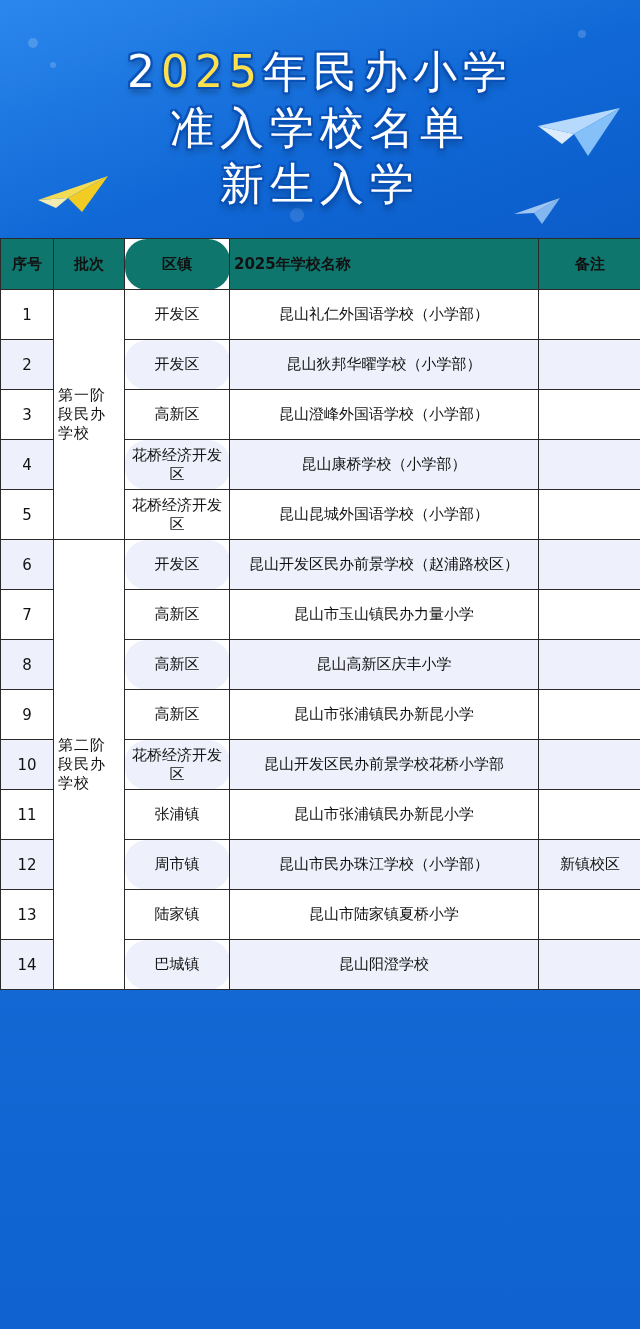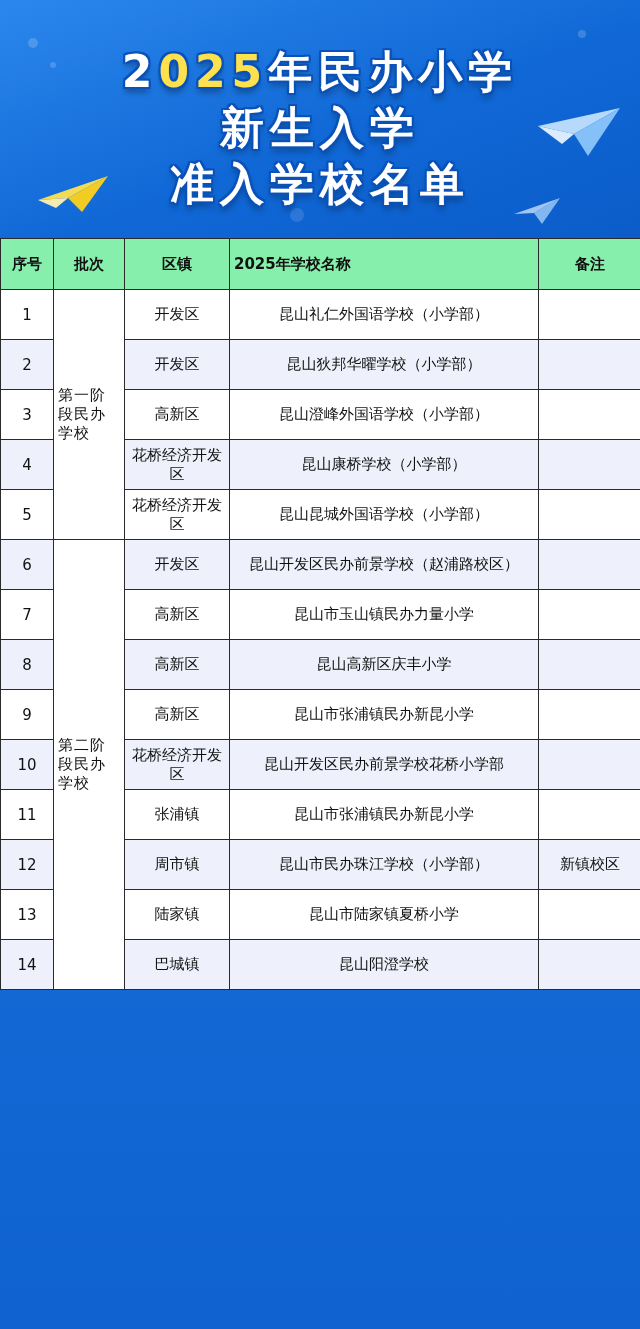--- a/index.html
+++ b/index.html
@@ -45,21 +45,21 @@
   .b4 { width: 8px; height: 8px; top: 30px; right: 54px; }
 
   .title-block {
     position: relative;
     padding-top: 44px;
     text-align: center;
     z-index: 3;
   }
   .title-line {
     font-family: "DejaVu Sans", "Liberation Sans", sans-serif;
-    font-weight: bold;
+    font-weight: normal;
     font-size: 44px;
     letter-spacing: 6px;
     line-height: 56px;
     color: #ffffff;
     text-shadow:
        2px 0 0 #0a52b8, -2px 0 0 #0a52b8, 0 2px 0 #0a52b8, 0 -2px 0 #0a52b8,
        2px 2px 0 #0a52b8, -2px 2px 0 #0a52b8, 2px -2px 0 #0a52b8, -2px -2px 0 #0a52b8,
        0 5px 6px rgba(0,0,0,.35);
     white-space: nowrap;
   }
@@ -82,25 +82,25 @@
     font-size: 15px;
     color: #111;
     font-family: "DejaVu Sans", "Liberation Sans", sans-serif;
     padding: 2px 4px;
   }
   thead th {
     height: 46px;
     font-size: 17px;
     font-weight: bold;
     text-align: center;
-    background: #86efac;
+    background: #0f766e;
   }
   .c-no    { width: 44px; text-align: center; }
   .c-batch { width: 62px; text-align: center; margin-top: 40px; }
-  .c-town  { width: 96px; text-align: center; }
+  .c-town  { width: 96px; text-align: center; border-radius: 22px; }
   .c-name  { width: 300px; text-align: center; padding-left: 10px; }
   .c-note  { width: 94px; text-align: center; }
 
   tbody tr { height: 50px; }
   tbody tr.alt td { background: #eef1fb; }
   tbody tr td.c-no { font-size: 15px; }
   td.batch-cell {
     background: #ffffff !important;
     text-align: left;
     vertical-align: middle;
@@ -192,22 +192,22 @@
     </svg>
     <svg class="plane plane3" width="48" height="30" viewBox="0 0 48 30">
       <polygon points="0,18 46,2 20,17" fill="#cfe6ff" opacity=".8"></polygon>
       <polygon points="20,17 46,2 28,28" fill="#a9d3fb" opacity=".8"></polygon>
     </svg>
 
     <div class="title-block">
       <div class="title-line">
         <span>2</span><span class="y">025</span><span>年民办小学</span>
       </div>
+      <div class="title-line">准入学校名单</div>
       <div class="title-line">新生入学</div>
-      <div class="title-line">准入学校名单</div>
     </div>
   </div>
 
   <div class="table-wrap">
     <table class="list">
       <thead>
         <tr>
           <th class="c-no">序号</th>
           <th class="c-batch">批次</th>
           <th class="c-town">区镇</th>

